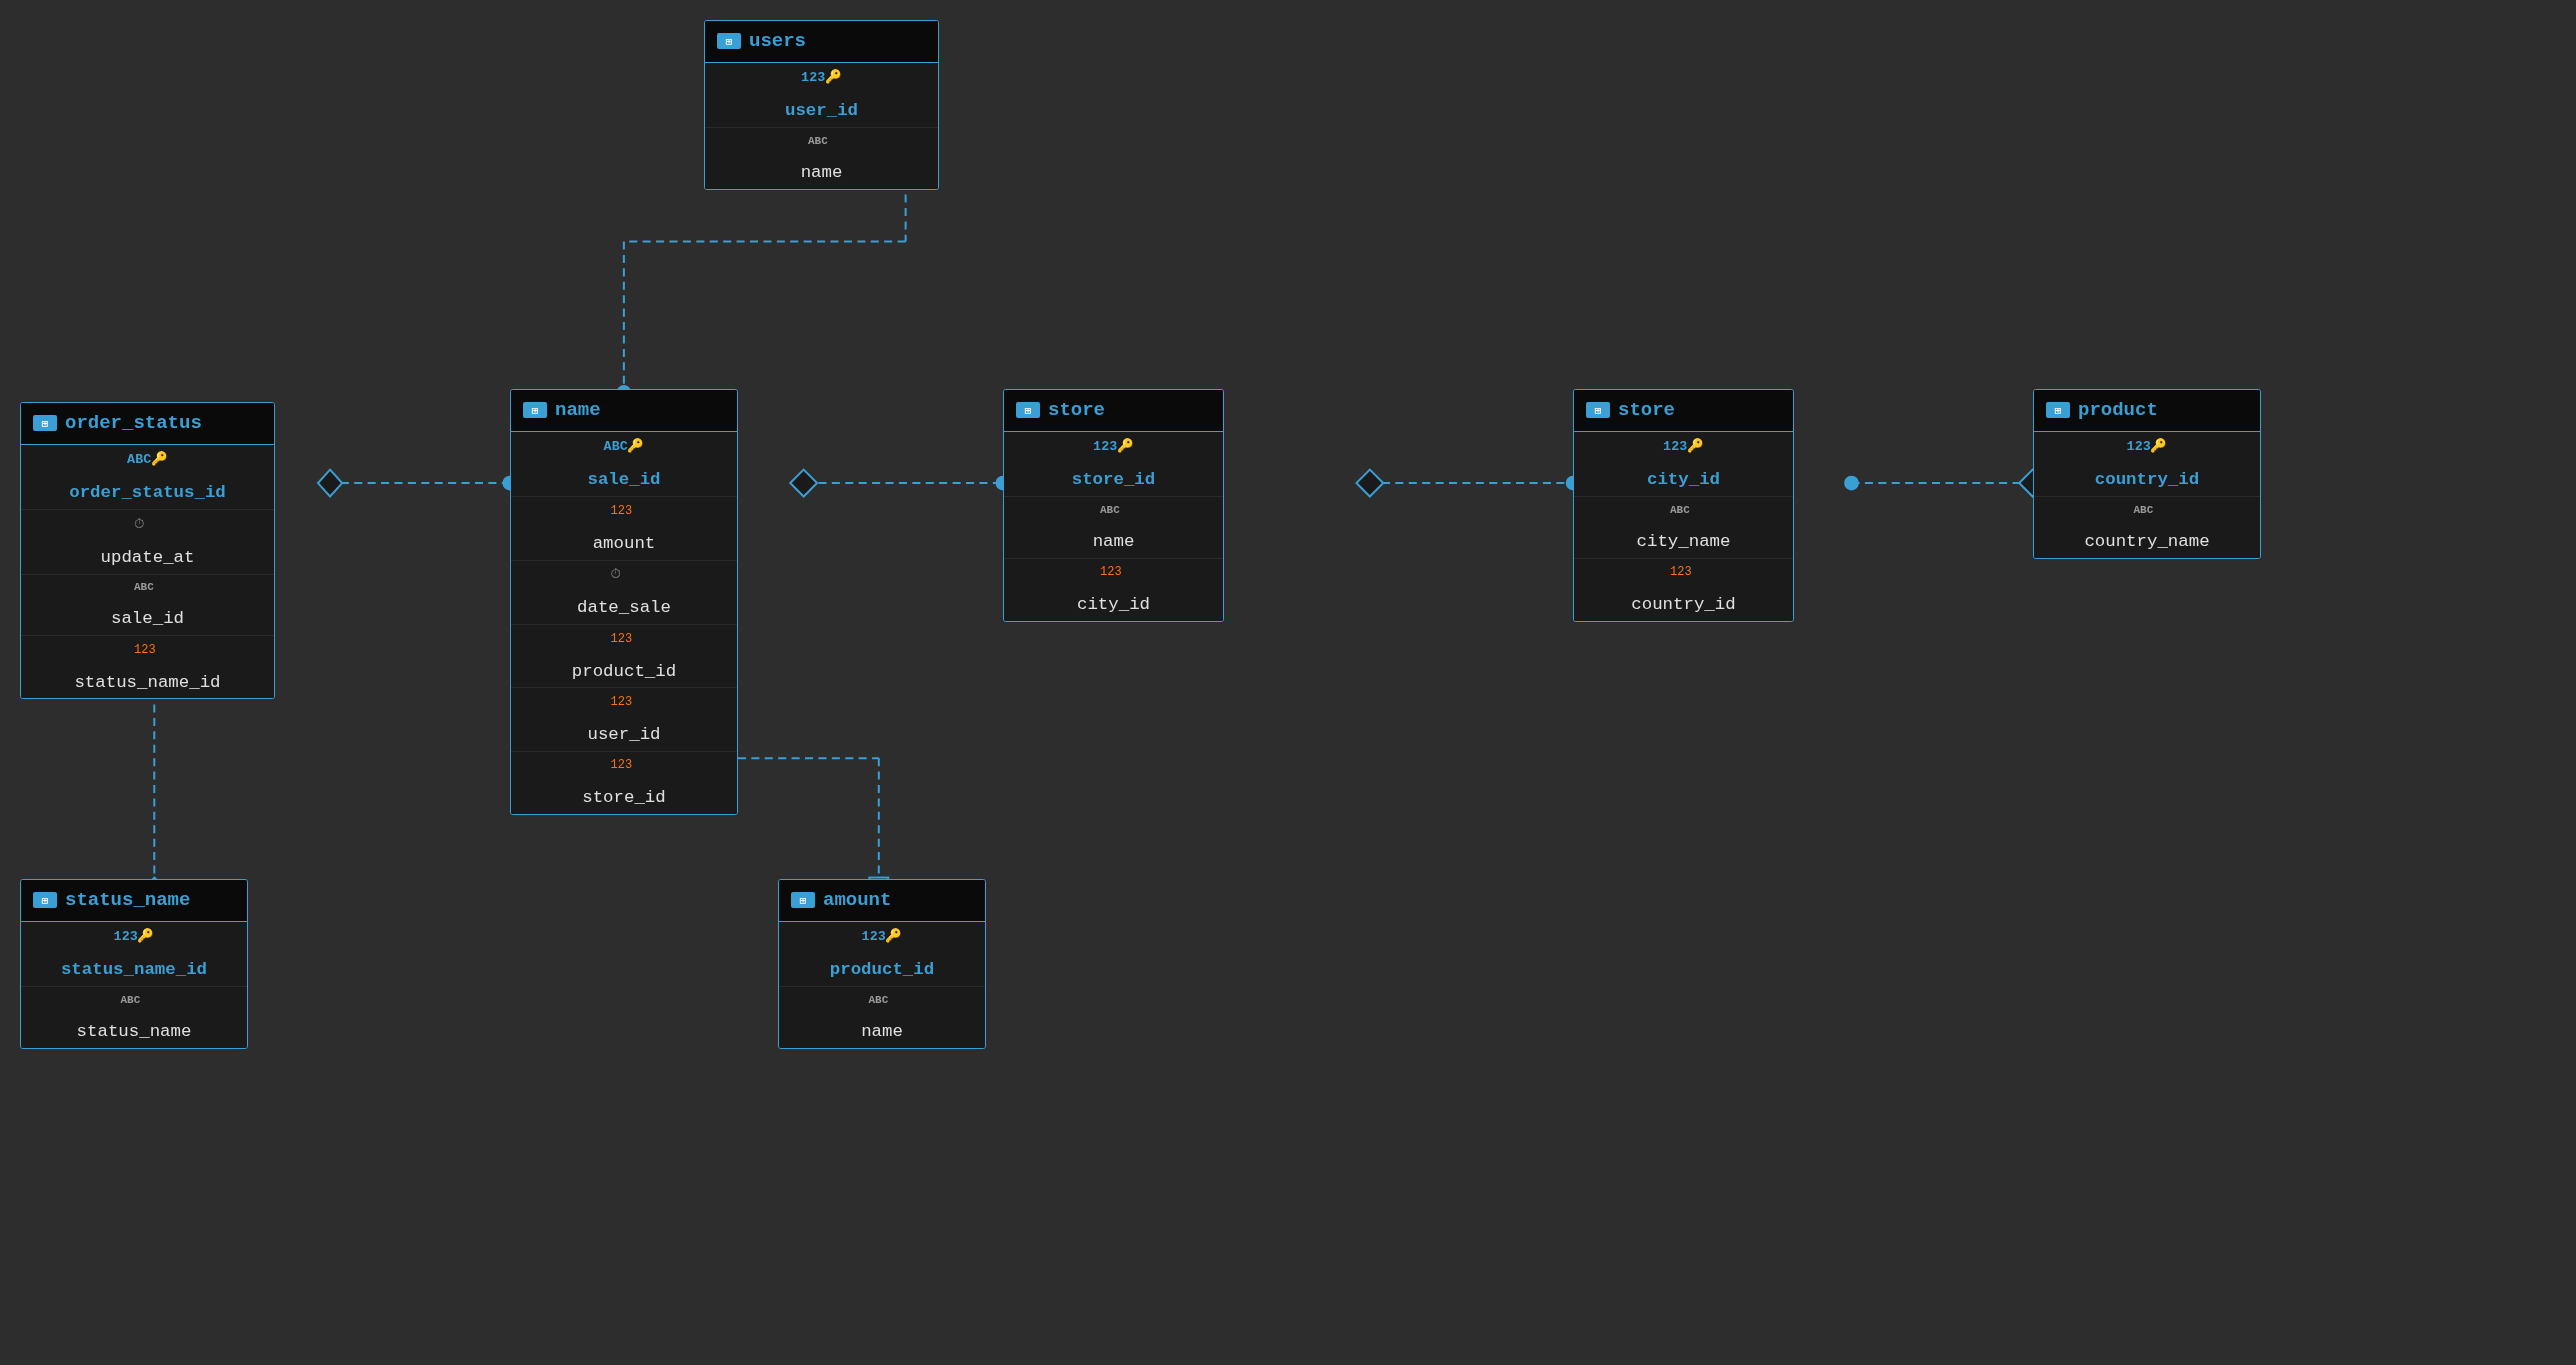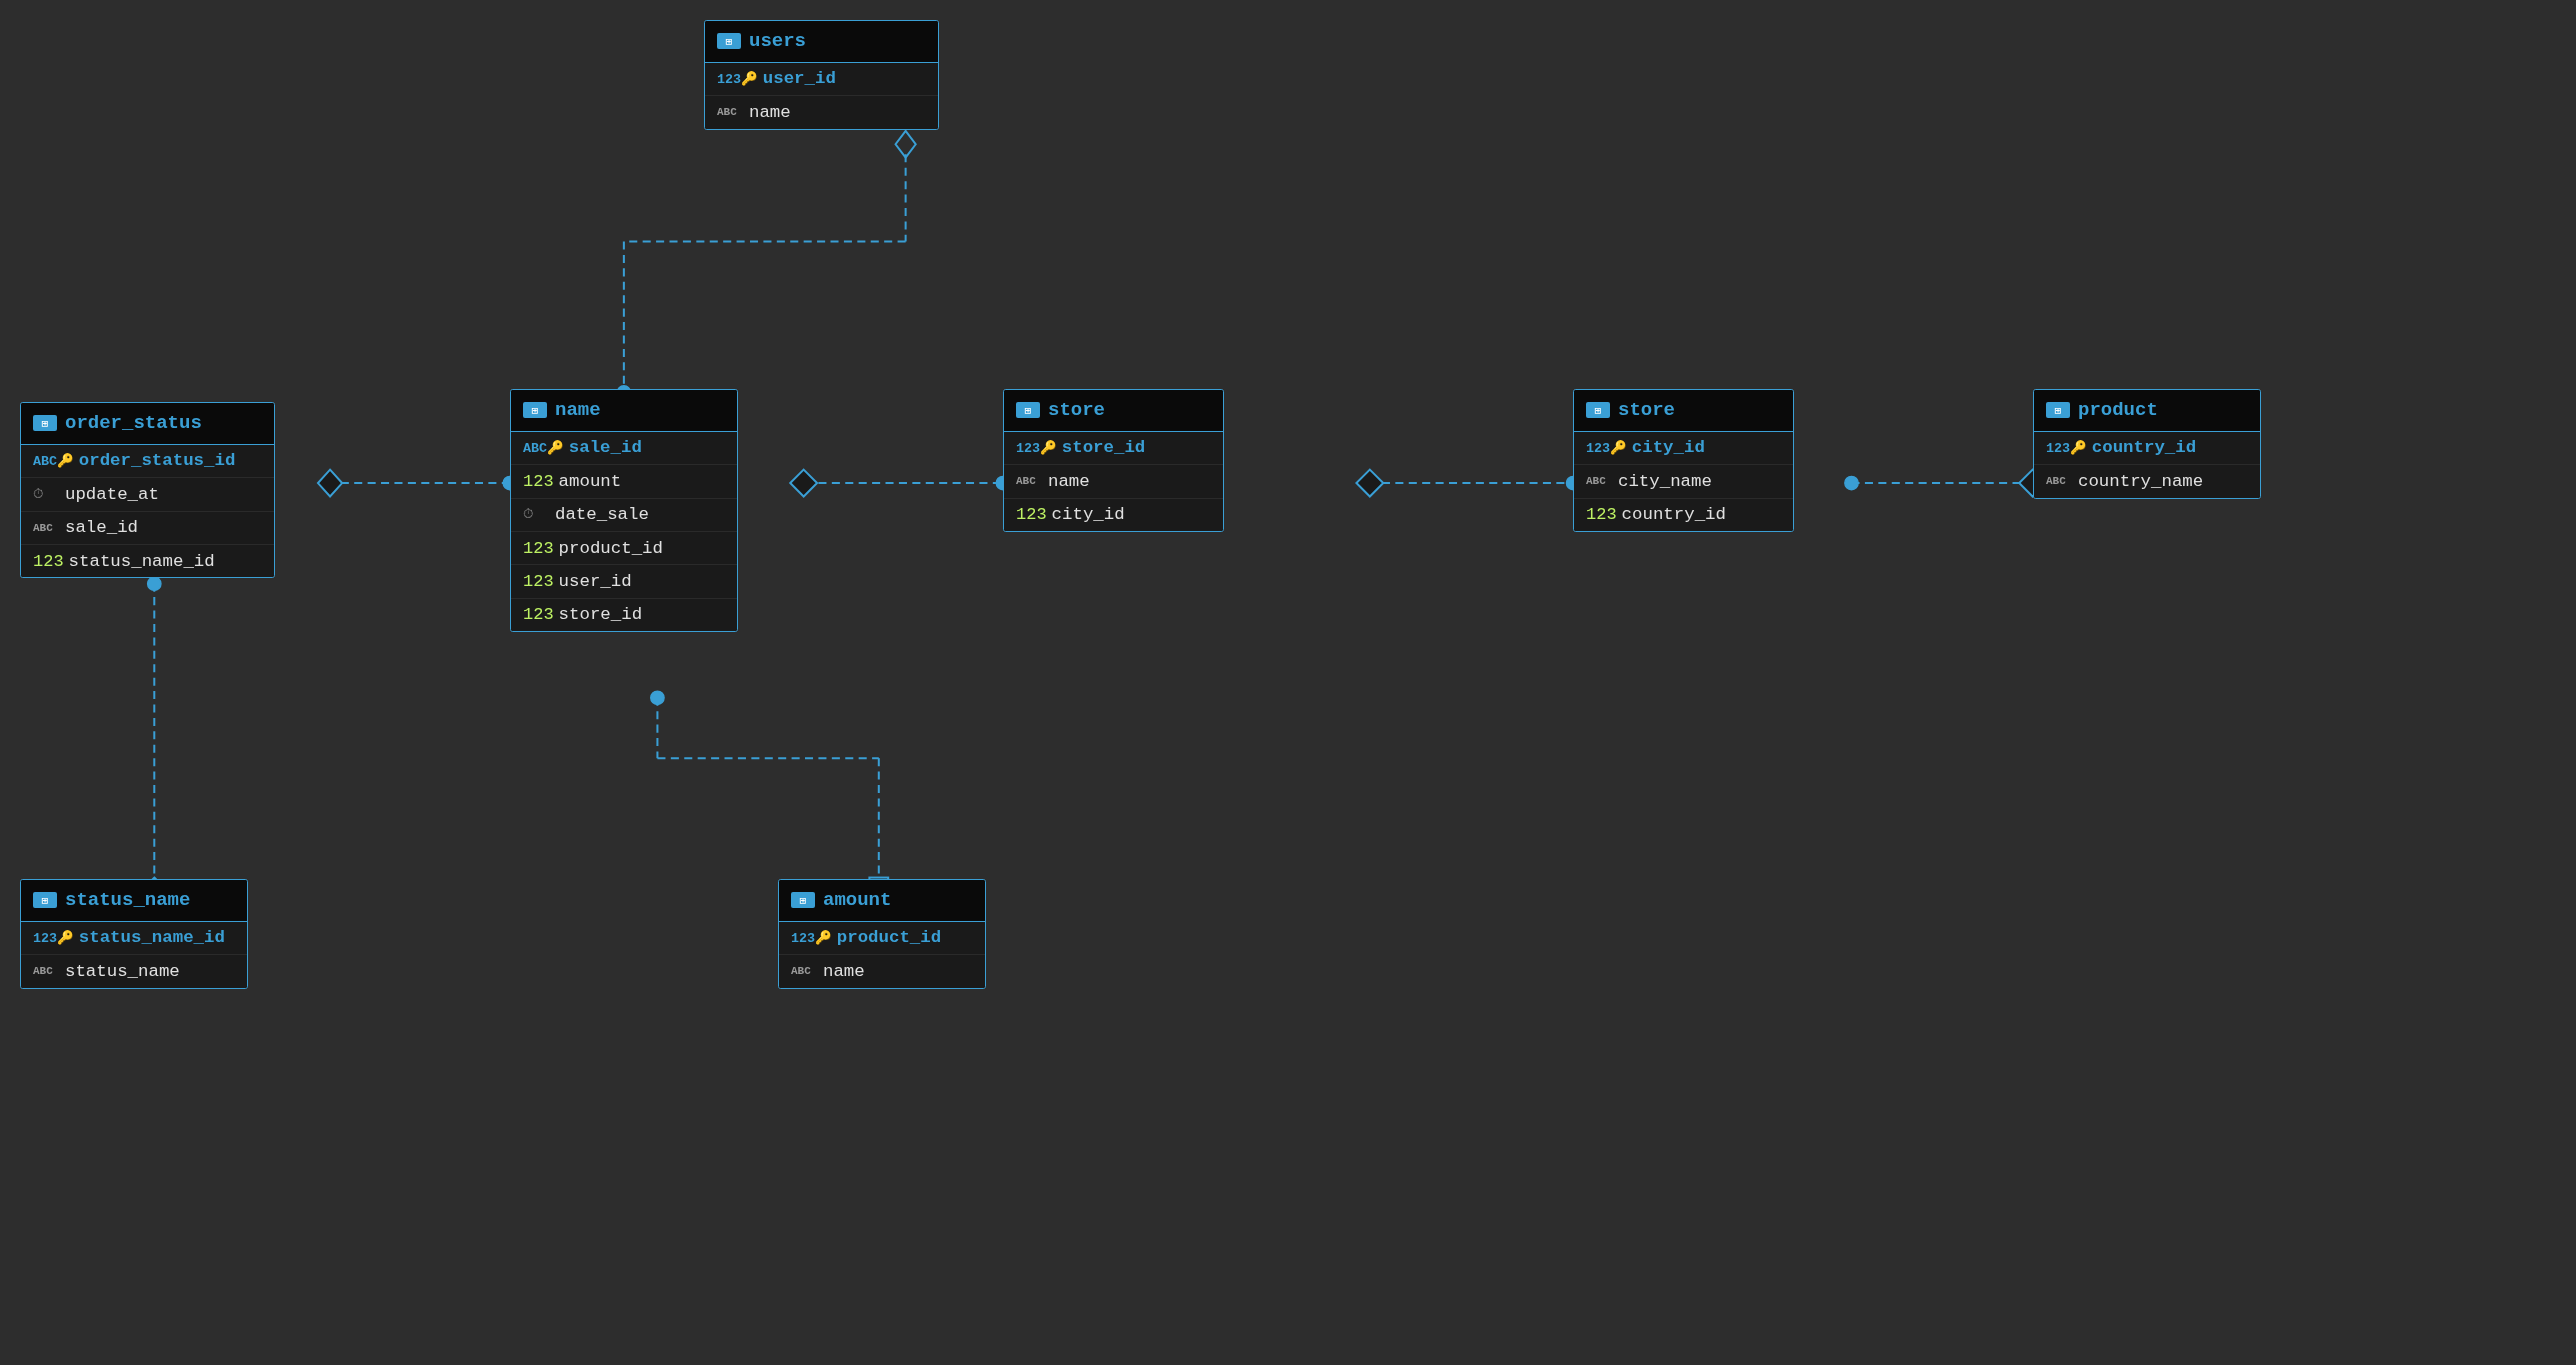--- a/index.html
+++ b/index.html
@@ -53,23 +53,24 @@
 
     .table-body {
       background-color: #1a1a1a;
     }
 
     .table-row {
       display: flex;
       align-items: center;
       padding: 6.7px 12px;
       border-bottom: 0.7px solid #2a2a2a;
-      gap: 5px;
+      gap: 16px;
       color: #e0e0e0;
       font-size: 17.4px;
+      flex-direction: column;
     }
 
     .table-row:last-child {
       border-bottom: none;
     }
 
     .table-row.primary {
       color: #3a9fd5;
       font-weight: bold;
     }
@@ -87,22 +88,22 @@
       color: #3a9fd5;
     }
 
     .row-icon.abc {
       color: #999;
       font-size: 11px;
       font-weight: bold;
     }
 
     .row-icon.num {
-      color: #bef264;
-      font-size: 17px;
+      color: #f97316;
+      font-size: 12px;
     }
 
     .row-icon.time {
       color: #888;
     }
 
     
     .connectors {
       position: absolute;
       top: 0;

